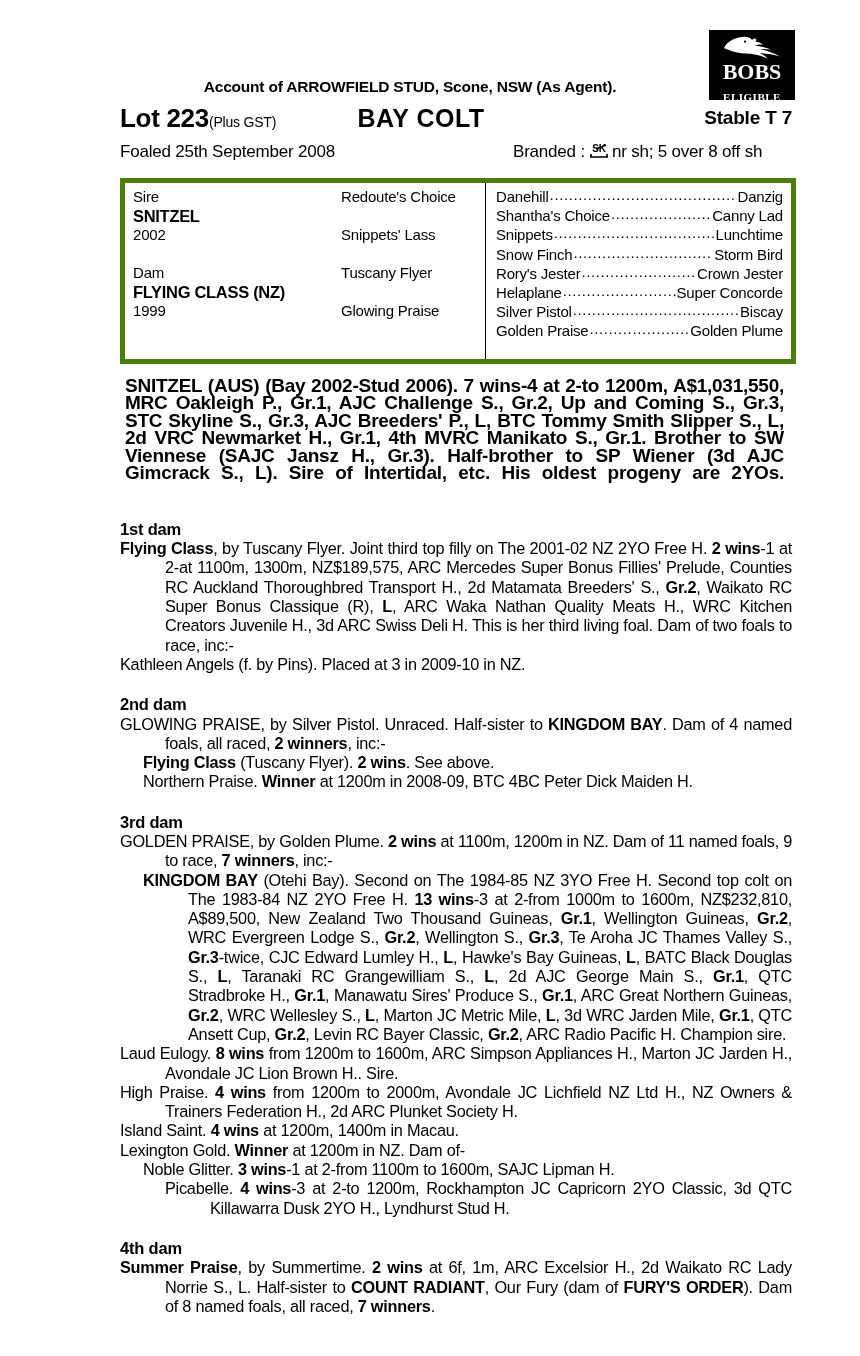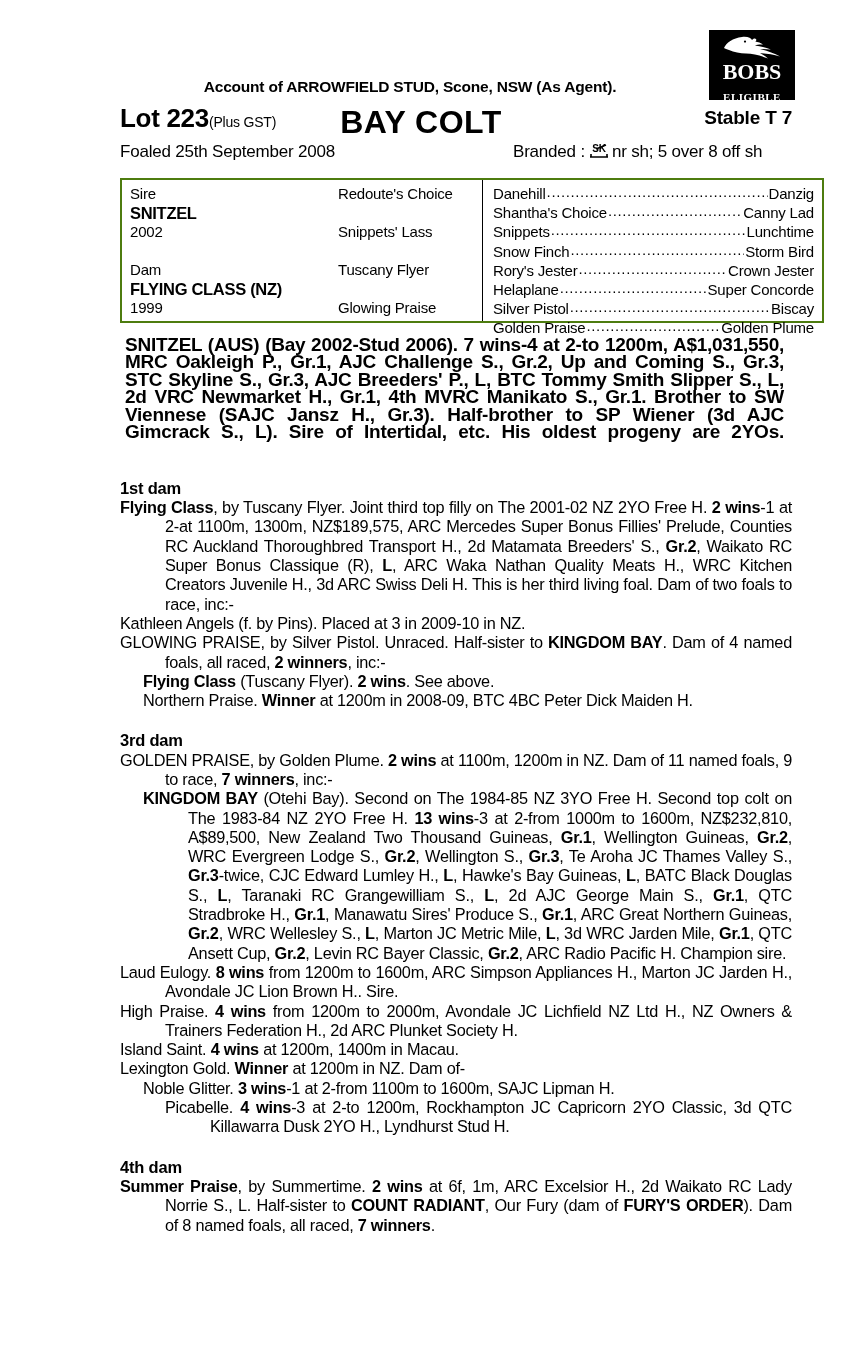--- a/index.html
+++ b/index.html
@@ -96,21 +96,21 @@
   .lot-gst {
     font-size: 14px;
     font-weight: normal;
     letter-spacing: -0.2px;
   }
   .lot-center {
     position: absolute;
     left: 0; right: 0;
     top: 1px;
     text-align: center;
-    font-size: 32px;
+    font-size: 25px;
     font-weight: bold;
     letter-spacing: 0.5px;
     padding-right: 18px;
   }
   .lot-right {
     position: absolute;
     right: 60px;
     top: 4px;
     font-size: 19px;
     font-weight: bold;
@@ -143,23 +143,23 @@
     position: relative;
     width: 24px;
     height: 16px;
     vertical-align: -2px;
     margin: 0 1px 0 2px;
   }
   .brand-mark svg { display:block; }
 
   
   .ped-table {
-    margin: 10px 28px 0 112px;
-    border: 2px solid #4d7c0f;
-    height: 145px;
+    margin: 10px 56px 0 112px;
+    border: 5px solid #4d7c0f;
+    height: 186px;
     position: relative;
     box-sizing: border-box;
   }
   .ped-divider {
     position: absolute;
     left: 360px;
     top: 0;
     bottom: 0;
     width: 1px;
     background: #000;
@@ -373,20 +373,21 @@
         </div>
       </div>
   </div>
 
   <div class="sire-block">SNITZEL (AUS) (Bay 2002-Stud 2006). 7 wins-4 at 2-to 1200m, A$1,031,550, MRC Oakleigh P., Gr.1, AJC Challenge S., Gr.2, Up and Coming S., Gr.3, STC Skyline S., Gr.3, AJC Breeders' P., L, BTC Tommy Smith Slipper S., L, 2d VRC Newmarket H., Gr.1, 4th MVRC Manikato S., Gr.1. Brother to SW Viennese (SAJC Jansz H., Gr.3). Half-brother to SP Wiener (3d AJC Gimcrack S., L). Sire of Intertidal, etc. His oldest progeny are 2YOs.</div>
 
   <div class="content" id="dam-sections">
       <div class="dam-head">1st dam</div>
       <div class="entry lvl0"><b class="first">Flying Class</b><span>, by Tuscany Flyer. Joint third top filly on The 2001-02 NZ 2YO Free H. </span><b>2 wins</b><span>-1 at 2-at 1100m, 1300m, NZ$189,575, ARC Mercedes Super Bonus Fillies' Prelude, Counties RC Auckland Thoroughbred Transport H., 2d Matamata Breeders' S., </span><b>Gr.2</b><span>, Waikato RC Super Bonus Classique (R), </span><b>L</b><span>, ARC Waka Nathan Quality Meats H., WRC Kitchen Creators Juvenile H., 3d ARC Swiss Deli H. This is her third living foal. Dam of two foals to race, inc:-</span></div>
       <div class="entry lvl0 nj"><span class="first">Kathleen Angels (f. by Pins). Placed at 3 in 2009-10 in NZ.</span></div>
+      <div class="dam-head">2nd dam</div>
       <div class="entry lvl0"><span class="first">GLOWING PRAISE, by Silver Pistol. Unraced. Half-sister to </span><b>KINGDOM BAY</b><span>. Dam of 4 named foals, all raced, </span><b>2 winners</b><span>, inc:-</span></div>
       <div class="entry lvl1 nj"><b class="first">Flying Class</b><span> (Tuscany Flyer). </span><b>2 wins</b><span>. See above.</span></div>
       <div class="entry lvl1 nj"><span class="first">Northern Praise. </span><b>Winner</b><span> at 1200m in 2008-09, BTC 4BC Peter Dick Maiden H.</span></div>
       <div class="dam-head">3rd dam</div>
       <div class="entry lvl0 nj"><span class="first">GOLDEN PRAISE, by Golden Plume. </span><b>2 wins</b><span> at 1100m, 1200m in NZ. Dam of 11 named foals, 9 to race, </span><b>7 winners</b><span>, inc:-</span></div>
       <div class="entry lvl1"><b class="first">KINGDOM BAY</b><span> (Otehi Bay). Second on The 1984-85 NZ 3YO Free H. Second top colt on The 1983-84 NZ 2YO Free H. </span><b>13 wins</b><span>-3 at 2-from 1000m to 1600m, NZ$232,810, A$89,500, New Zealand Two Thousand Guineas, </span><b>Gr.1</b><span>, Wellington Guineas, </span><b>Gr.2</b><span>, WRC Evergreen Lodge S., </span><b>Gr.2</b><span>, Wellington S., </span><b>Gr.3</b><span>, Te Aroha JC Thames Valley S., </span><b>Gr.3</b><span>-twice, CJC Edward Lumley H., </span><b>L</b><span>, Hawke's Bay Guineas, </span><b>L</b><span>, BATC Black Douglas S., </span><b>L</b><span>, Taranaki RC Grangewilliam S., </span><b>L</b><span>, 2d AJC George Main S., </span><b>Gr.1</b><span>, QTC Stradbroke H., </span><b>Gr.1</b><span>, Manawatu Sires' Produce S., </span><b>Gr.1</b><span>, ARC Great Northern Guineas, </span><b>Gr.2</b><span>, WRC Wellesley S., </span><b>L</b><span>, Marton JC Metric Mile, </span><b>L</b><span>, 3d WRC Jarden Mile, </span><b>Gr.1</b><span>, QTC Ansett Cup, </span><b>Gr.2</b><span>, Levin RC Bayer Classic, </span><b>Gr.2</b><span>, ARC Radio Pacific H. Champion sire.</span></div>
       <div class="entry lvl0"><span class="first">Laud Eulogy. </span><b>8 wins</b><span> from 1200m to 1600m, ARC Simpson Appliances H., Marton JC Jarden H., Avondale JC Lion Brown H.. Sire.</span></div>
       <div class="entry lvl0"><span class="first">High Praise. </span><b>4 wins</b><span> from 1200m to 2000m, Avondale JC Lichfield NZ Ltd H., NZ Owners &amp; Trainers Federation H., 2d ARC Plunket Society H.</span></div>
       <div class="entry lvl0 nj"><span class="first">Island Saint. </span><b>4 wins</b><span> at 1200m, 1400m in Macau.</span></div>
       <div class="entry lvl0 nj"><span class="first">Lexington Gold. </span><b>Winner</b><span> at 1200m in NZ. Dam of-</span></div>

